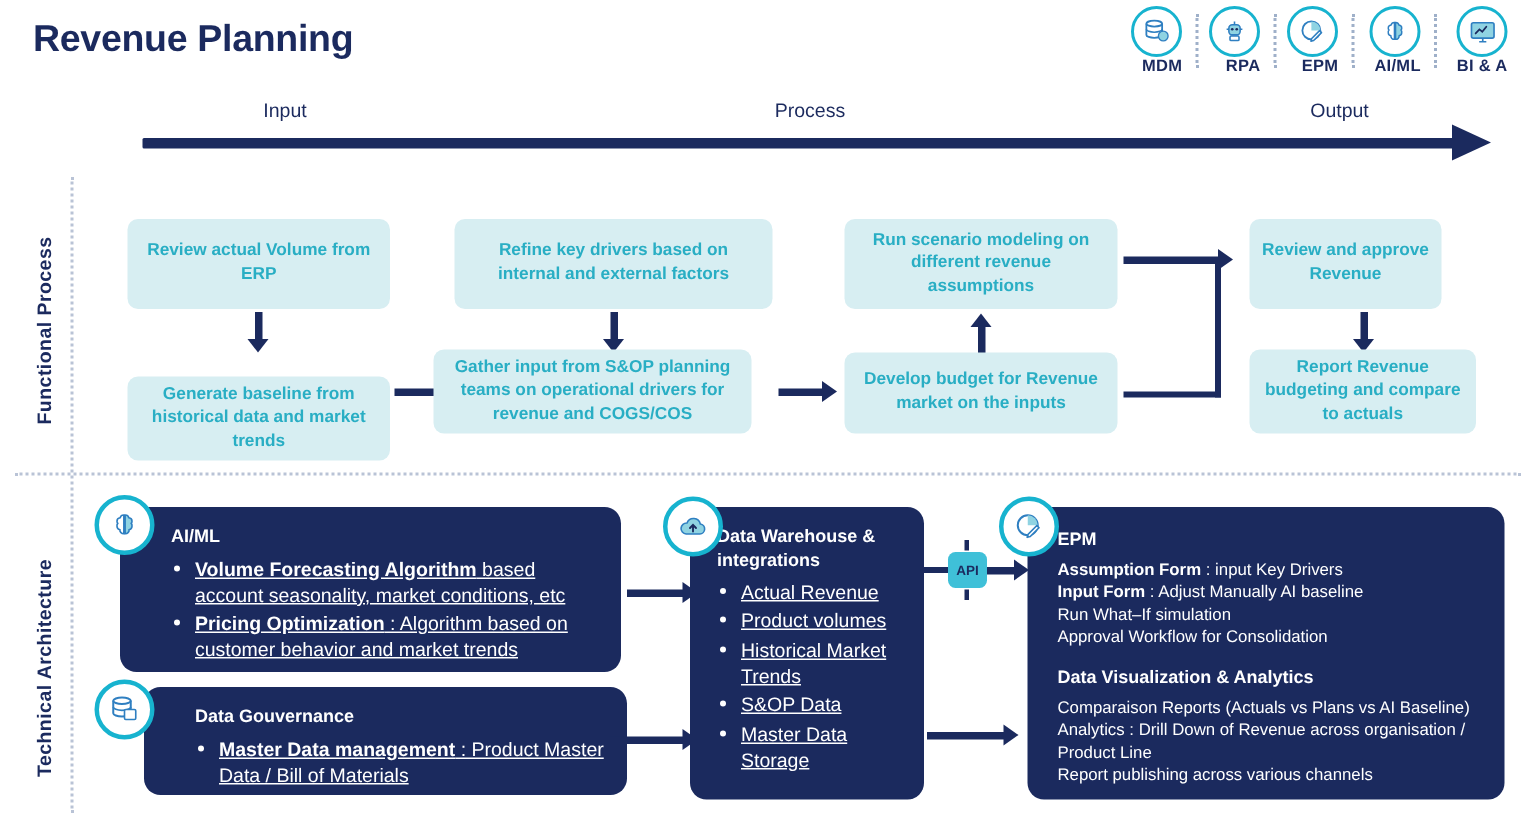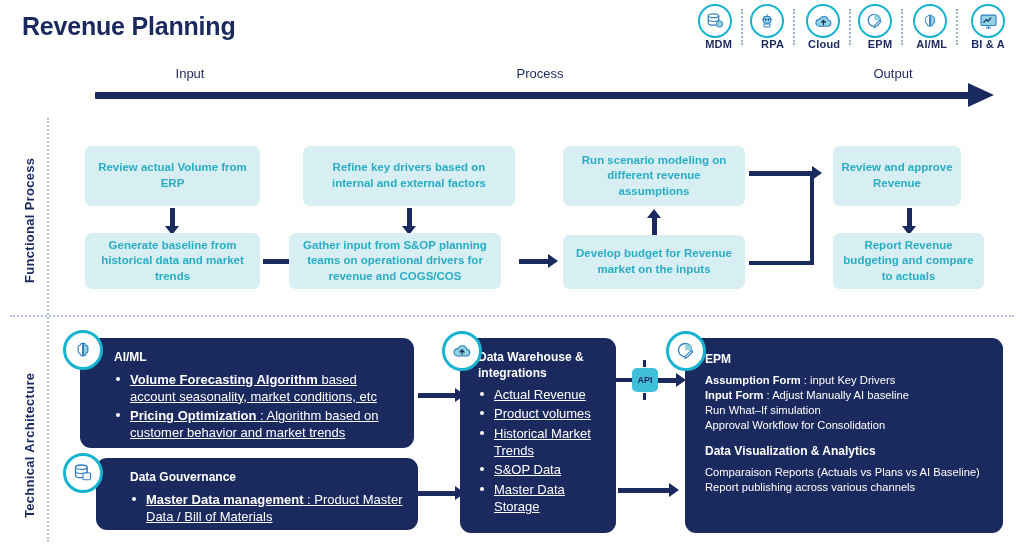--- a/index.html
+++ b/index.html
@@ -188,29 +188,20 @@
           <rect x="7" y="6" width="10" height="9" rx="3" fill="#8fd3e2" stroke="#2f7fc1" stroke-width="1.4"></rect>
           <circle cx="10" cy="10" r="1.2" fill="#1b2a5e"></circle>
             <circle cx="14" cy="10" r="1.2" fill="#1b2a5e"></circle>
           <path d="M12 3v3M5 10h2M17 10h2" stroke="#2f7fc1" stroke-width="1.4" fill="none"></path>
           <rect x="8" y="16" width="8" height="4" rx="1" fill="none" stroke="#2f7fc1" stroke-width="1.4"></rect>
         </svg>
       </span>
       <span class="badge-label">RPA</span>
     </div>
 
-    <div class="badge">
-      <span class="badge-icon">
-        <svg width="19" height="19" viewBox="0 0 24 24">
-          <path d="M6.5 18h11a4 4 0 0 0 .4-7.95A5.6 5.6 0 0 0 7.2 9.2 4.4 4.4 0 0 0 6.5 18z" fill="#8fd3e2" stroke="#2f7fc1" stroke-width="1.3"></path>
-          <path d="M12 16v-5M9.6 13.2 12 10.7l2.4 2.5" fill="none" stroke="#1b2a5e" stroke-width="1.5" stroke-linecap="round"></path>
-        </svg>
-      </span>
-      <span class="badge-label">Cloud</span>
-    </div>
 
     <div class="badge">
       <span class="badge-icon">
         <svg width="18" height="18" viewBox="0 0 24 24">
           <circle cx="11" cy="11" r="8" fill="none" stroke="#2f7fc1" stroke-width="1.6"></circle>
           <path d="M11 11V3a8 8 0 0 1 8 8z" fill="#8fd3e2"></path>
           <path d="M20 13 13 20l-2.4.6.7-2.4 7-7z" fill="#ffffff" stroke="#2f7fc1" stroke-width="1.4" stroke-linejoin="round"></path>
         </svg>
       </span>
       <span class="badge-label">EPM</span>
@@ -250,21 +241,21 @@
   <div class="vrail"></div>
   <div class="hrail"></div>
   <div class="side-label" id="side-functional">Functional Process</div>
   <div class="side-label" id="side-technical">Technical Architecture</div>
 
   <div class="fbox" style="left:85px;top:146px;width:175px;height:60px;">Review actual Volume from ERP</div>
   <div class="arrow-down" style="left:165px;top:208px;height:28px;">
     <div class="shaft" style="top:0;height:19px;"></div>
       <div class="head" style="top:18px;"></div>
   </div>
-  <div class="fbox" style="left:85px;top:233px;width:175px;height:56px;">Generate baseline  from historical data and market trends</div>
+  <div class="fbox" style="left:85px;top:251px;width:175px;height:56px;">Generate baseline  from historical data and market trends</div>
   <div class="arrow-right" style="left:263px;top:254px;width:38px;">
     <div class="shaft" style="width:28px;"></div>
       <div class="head" style="left:27px;"></div>
   </div>
 
   <div class="fbox" style="left:303px;top:146px;width:212px;height:60px;">Refine key drivers based on internal and external factors</div>
   <div class="arrow-down" style="left:402px;top:208px;height:28px;">
     <div class="shaft" style="top:0;height:19px;"></div>
       <div class="head" style="top:18px;"></div>
   </div>
@@ -385,16 +376,17 @@
       <b>Assumption Form</b><span> : input Key Drivers</span>
     </p>
     <p class="plain">
       <b>Input  Form</b><span> : Adjust Manually AI baseline</span>
     </p>
     <p class="plain">Run What–If simulation</p>
     <p class="plain">Approval Workflow for Consolidation</p>
 
     <h4 class="sub">Data Visualization &amp; Analytics</h4>
     <p class="plain">Comparaison Reports (Actuals vs Plans vs AI Baseline)</p>
+    <p class="plain">Analytics : Drill Down of Revenue across organisation / Product Line</p>
     <p class="plain">Report publishing across various channels</p>
   </div>
 
 </div>
 
 </body></html>

